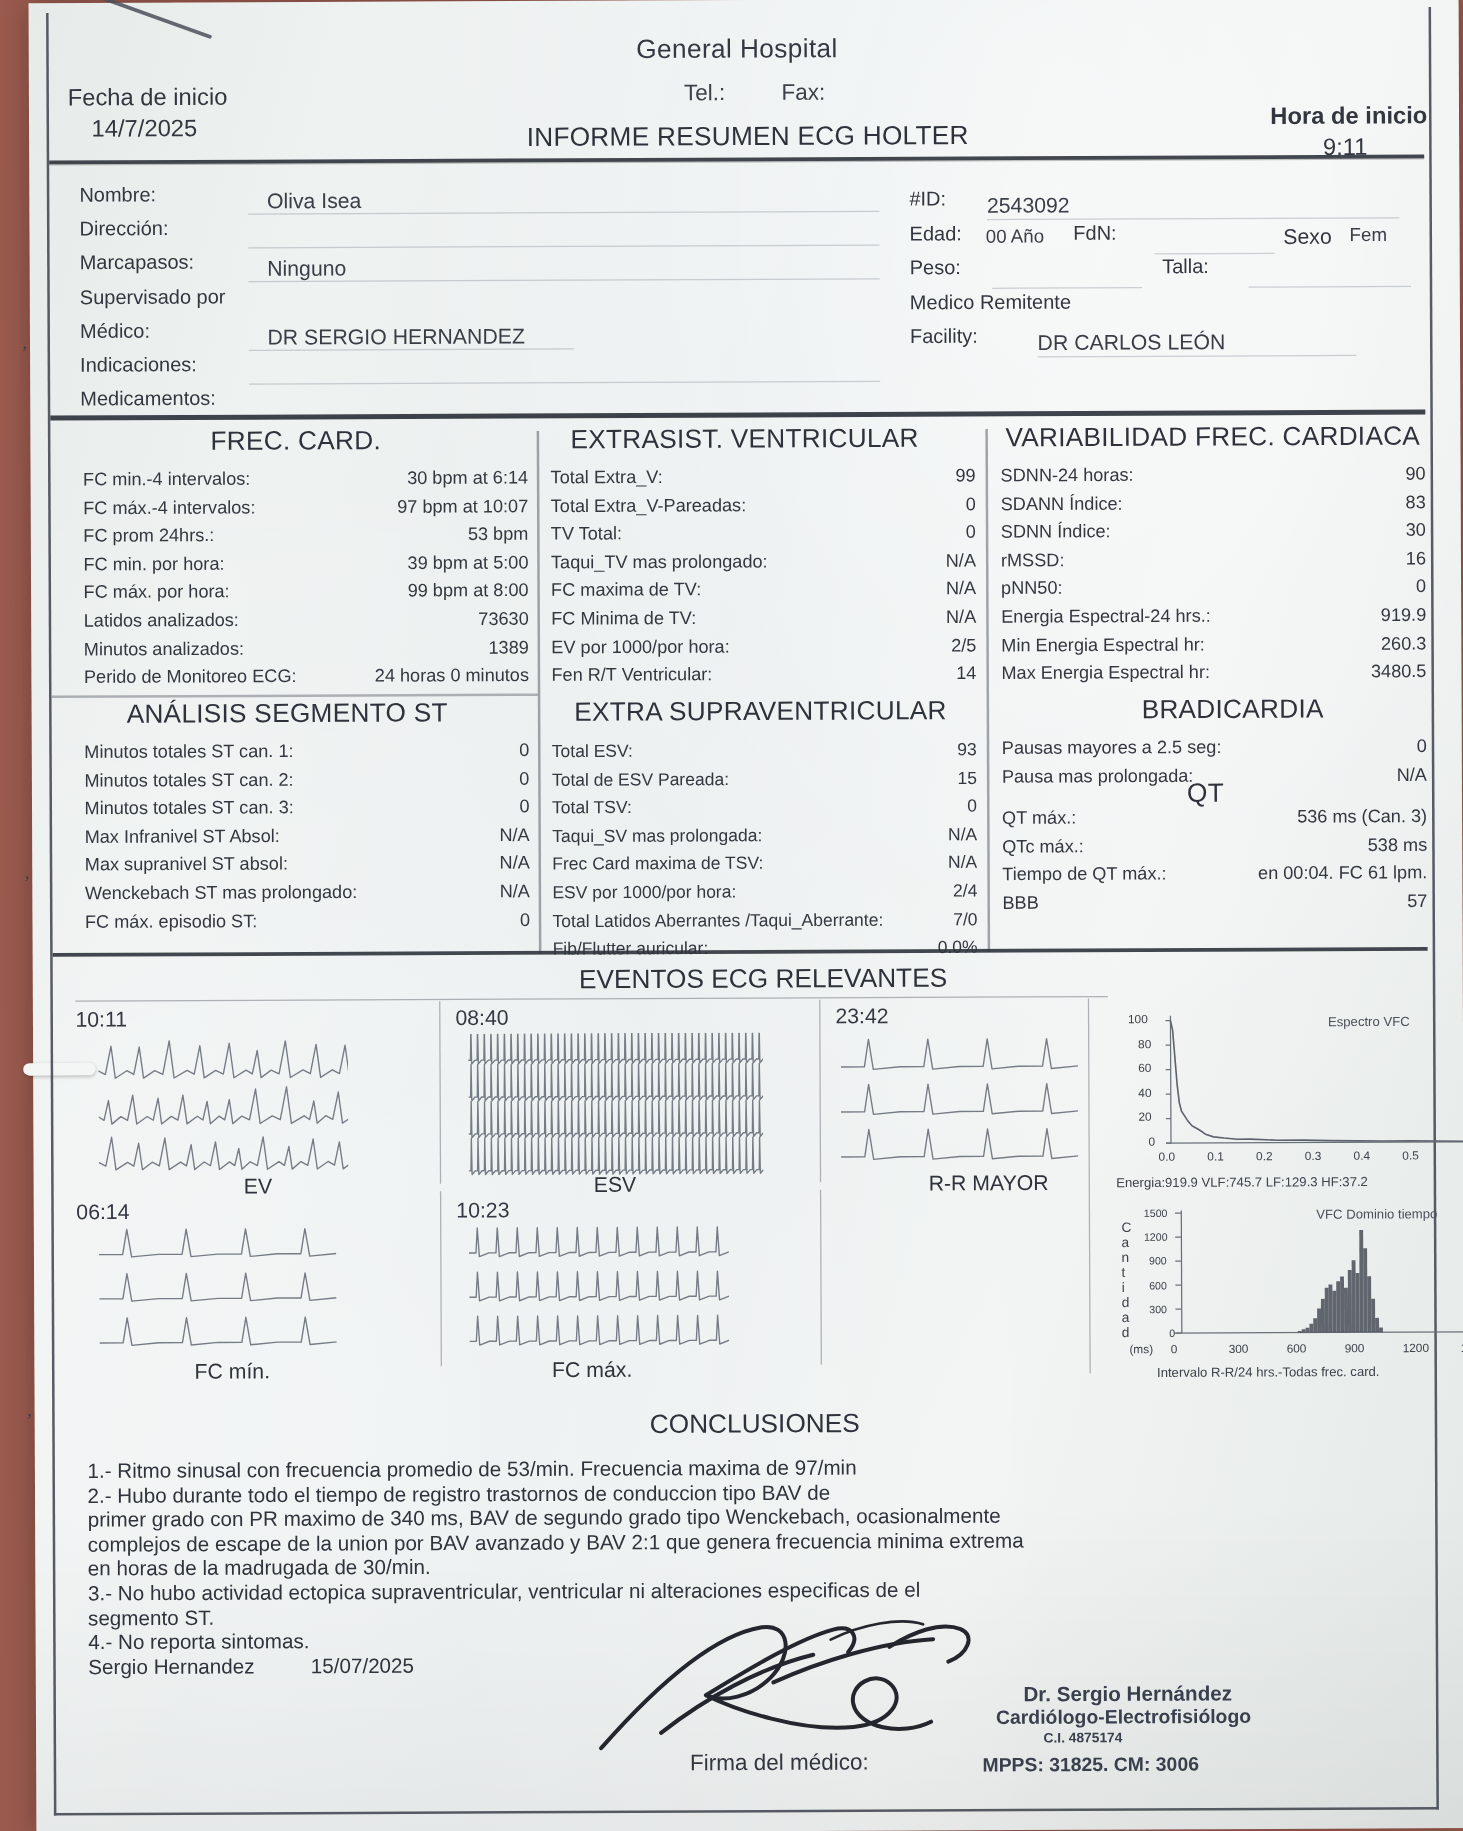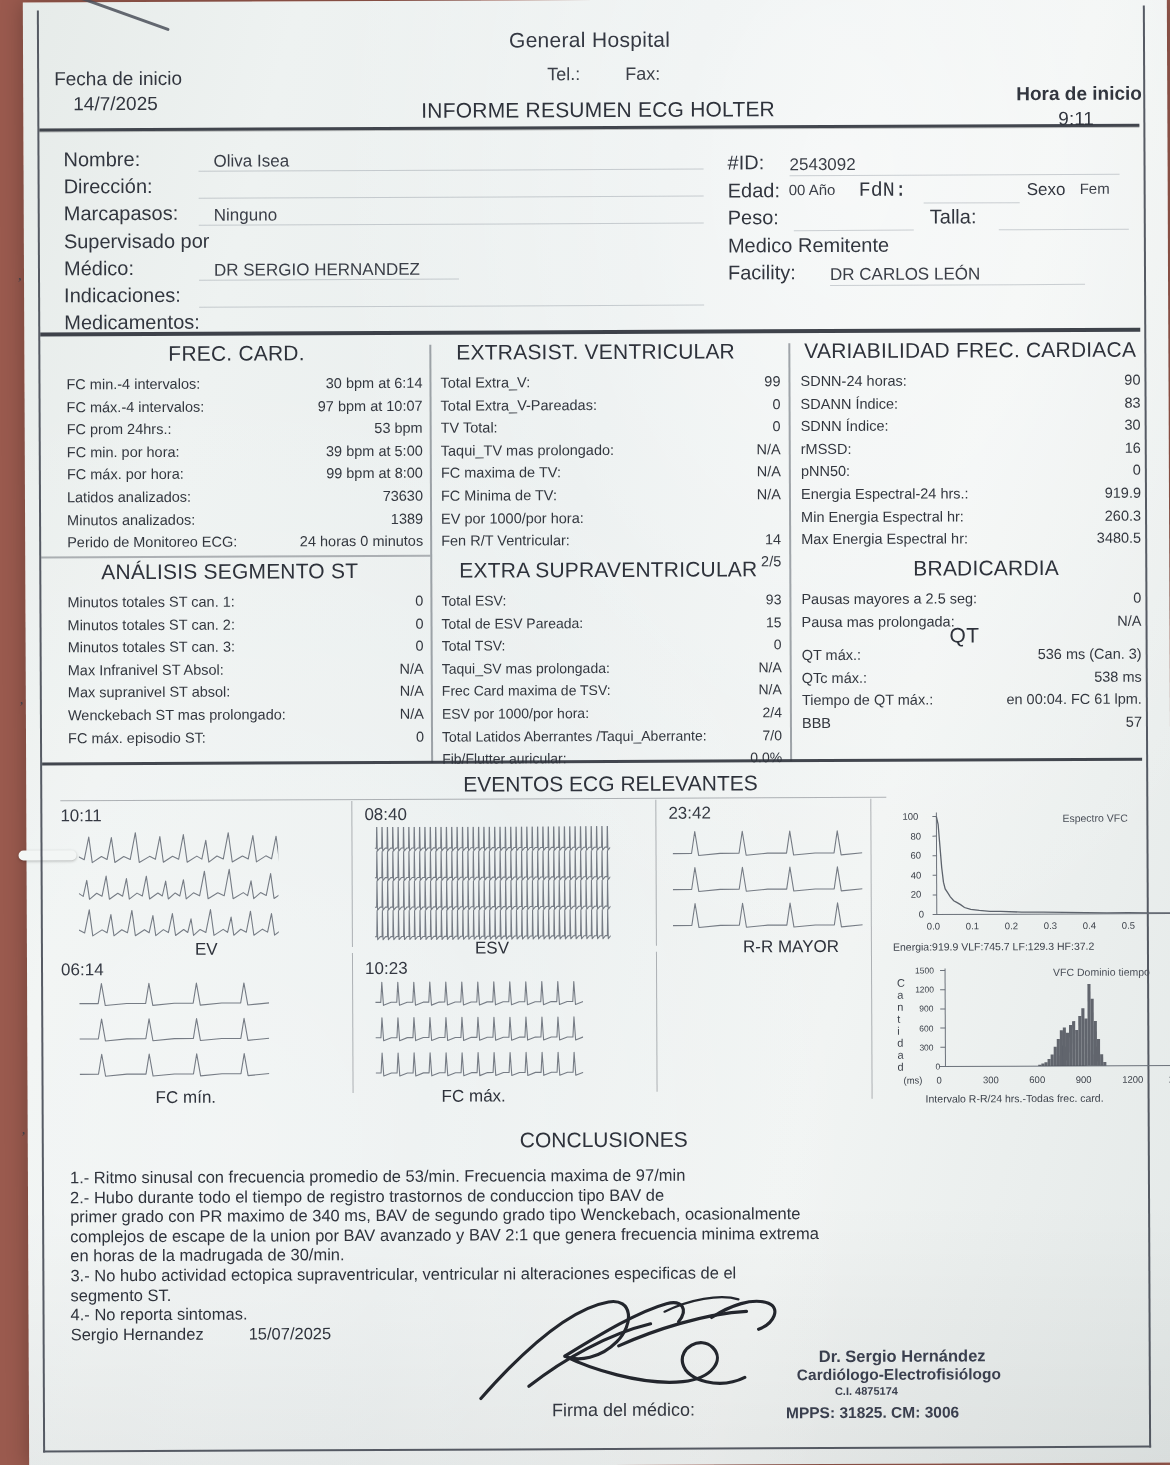--- a/index.html
+++ b/index.html
@@ -44,21 +44,21 @@
   .hdr-fi-val{left:50px;top:91px;font-size:19px;color:#32363f;}
   .hdr-hi-lab{left:993px;top:85px;font-size:19px;color:#32363f;font-weight:bold;}
   .hdr-hi-val{left:1035px;top:110px;font-size:19px;color:#32363f;}
   .rule{position:absolute;background:#2f333c;}
   #rule-top{left:16px;top:126px;width:1100px;height:3px;opacity:.9;
             box-shadow:0 1px 0 rgba(0,0,0,.25);}
   #rule-demo{left:16px;top:330px;width:1100px;height:4px;opacity:.92;}
   #rule-body-bot{left:16px;top:760px;width:1100px;height:3px;opacity:.9;}
 
   
-  .dg-lab{font-size:20px;color:#32363f;}
+  .dg-lab{font-size:16px;color:#32363f;}
   .dg-val{font-size:17px;color:#3a3e47;}
   .dotline{position:absolute;height:1px;background:rgba(120,128,140,.35);}
 
   
   #stats{position:absolute;left:16px;top:336px;width:1100px;height:424px;}
   .vdiv{position:absolute;width:2px;background:#5a6069;opacity:.55;}
   .hdiv{position:absolute;height:2px;background:#5a6069;opacity:.45;}
   .sect-title{position:absolute;font-size:21px;letter-spacing:.2px;color:#2e323b;white-space:nowrap;}
   .row{position:absolute;font-size:14.5px;color:#33373f;white-space:nowrap;}
   .row .lab{position:absolute;left:0;}
@@ -128,21 +128,21 @@
         <div class="txt dg-val" style="position:absolute;left:190px;top:258.8px;">DR SERGIO HERNANDEZ</div>
         <div class="dotline" style="position:absolute;left:175px;top:277.8px;width:260px;"></div>
         <div class="txt dg-lab" style="position:absolute;left:40px;top:282px;">Indicaciones:</div>
         <div class="dotline" style="position:absolute;left:175px;top:305px;width:505px;"></div>
         <div class="txt dg-lab" style="position:absolute;left:40px;top:309.2px;">Medicamentos:</div>
         <div class="dotline" style="position:absolute;left:175px;top:332.2px;width:505px;"></div>
         <div class="txt dg-lab" style="position:absolute;left:704px;top:152px;">#ID:</div>
         <div class="txt dg-val" style="position:absolute;left:766px;top:156px;">2543092</div>
         <div class="txt dg-lab" style="position:absolute;left:704px;top:179.5px;">Edad:</div>
         <div class="txt dg-val" style="position:absolute;left:765px;top:181.5px;font-size:15px;">00 Año</div>
-        <div class="txt dg-lab" style="position:absolute;left:835px;top:179.5px;font-family:Liberation Mono, monospace;">FdN:</div>
+        <div class="txt dg-lab" style="position:absolute;left:835px;top:179.5px;">FdN:</div>
         <div class="txt dg-lab" style="position:absolute;left:1003px;top:181.5px;font-size:17px;">Sexo</div>
         <div class="txt dg-val" style="position:absolute;left:1056px;top:181.5px;font-size:15px;">Fem</div>
         <div class="txt dg-lab" style="position:absolute;left:704px;top:207px;">Peso:</div>
         <div class="txt dg-lab" style="position:absolute;left:906px;top:207px;">Talla:</div>
         <div class="txt dg-lab" style="position:absolute;left:704px;top:234.5px;">Medico Remitente</div>
         <div class="txt dg-lab" style="position:absolute;left:704px;top:262px;">Facility:</div>
         <div class="txt dg-val" style="position:absolute;left:806px;top:266px;">DR CARLOS LEÓN</div>
         <div class="dotline" style="position:absolute;left:766px;top:176px;width:330px;"></div>
         <div class="dotline" style="position:absolute;left:900px;top:203.5px;width:96px;"></div>
         <div class="dotline" style="position:absolute;left:770px;top:231px;width:120px;"></div>
@@ -208,21 +208,21 @@
         <div class="row" style="left:400px;top:128.4px;width:340px;font-size:14.5px;">
           <span class="lab">FC maxima de TV:</span>
           <span class="val" style="right:0px;top:0;">N/A</span>
         </div>
         <div class="row" style="left:400px;top:151px;width:340px;font-size:14.5px;">
           <span class="lab">FC Minima de TV:</span>
           <span class="val" style="right:0px;top:0;">N/A</span>
         </div>
         <div class="row" style="left:400px;top:173.60000000000002px;width:340px;font-size:14.5px;">
           <span class="lab">EV por 1000/por hora:</span>
-          <span class="val" style="right:0px;top:0;margin-top:44px;">2/5</span>
+          <span class="val" style="right:0px;top:0;">2/5</span>
         </div>
         <div class="row" style="left:400px;top:196.20000000000002px;width:340px;font-size:14.5px;">
           <span class="lab">Fen R/T Ventricular:</span>
           <span class="val" style="right:0px;top:0;">14</span>
         </div>
         <div class="sect-title" style="left:764px;top:4px;">VARIABILIDAD FREC. CARDIACA</div>
         <div class="row" style="left:760px;top:38px;width:340px;font-size:14.5px;">
           <span class="lab">SDNN-24 horas:</span>
           <span class="val" style="right:0px;top:0;">90</span>
         </div>

